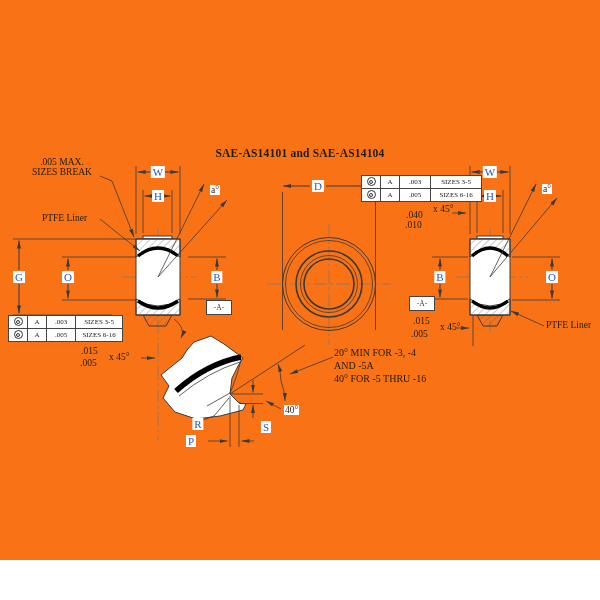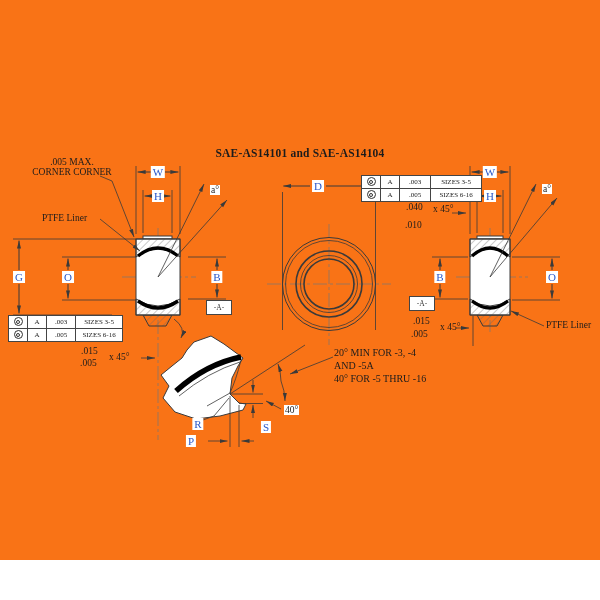--- a/index.html
+++ b/index.html
@@ -191,40 +191,40 @@
 
       <line x1="208" y1="441" x2="227.5" y2="441" stroke-width="0.8" marker-end="url(#arr)"></line>
       <line x1="254" y1="441" x2="241.5" y2="441" stroke-width="0.8" marker-end="url(#arr)"></line>
 
       <path d="M203,420 L214,416 L229,398" stroke-width="0.8"></path>
     </g>
   </svg>
 
   <div class="lbl title" style="left:150px;top:147px;width:300px;">SAE-AS14101 and SAE-AS14104</div>
 
-  <div class="lbl note" style="left:26px;top:157px;width:92px;text-align:center;">
+  <div class="lbl note" style="left:16px;top:157px;width:92px;text-align:center;">
     <div>.005 MAX.</div>
-    <div>CORNER CORNER</div>
+    <div>SIZES BREAK</div>
   </div>
   <div class="lbl note" style="left:42px;top:213px;">PTFE Liner</div>
 
   <div class="lbl dimletter" style="left:158px;top:172px;">W</div>
   <div class="lbl dimletter" style="left:158px;top:196px;">H</div>
   <div class="lbl angletxt plain" style="left:215px;top:190px;">a°</div>
   <div class="lbl dimletter" style="left:19px;top:277px;">G</div>
   <div class="lbl dimletter" style="left:68px;top:277px;">O</div>
   <div class="lbl dimletter" style="left:217px;top:277px;">B</div>
   <div class="datumbox" style="left:206px;top:300px;width:24px;height:13px;">-A-</div>
 
   <div class="lbl chamtxt" style="left:81px;top:346px;">.015</div>
   <div class="lbl chamtxt" style="left:80px;top:358px;">.005</div>
   <div class="lbl chamtxt" style="left:109px;top:352px;">x 45°</div>
 
   <div class="lbl dimletter" style="left:318px;top:186px;">D</div>
-  <div class="lbl chamtxt" style="left:406px;top:202px;">.040</div>
+  <div class="lbl chamtxt" style="left:406px;top:210px;">.040</div>
   <div class="lbl chamtxt" style="left:405px;top:220px;">.010</div>
   <div class="lbl chamtxt" style="left:433px;top:204px;">x 45°</div>
 
   <div class="lbl dimletter" style="left:490px;top:172px;">W</div>
   <div class="lbl dimletter" style="left:490px;top:196px;">H</div>
   <div class="lbl angletxt plain" style="left:547px;top:189px;">a°</div>
   <div class="lbl dimletter" style="left:440px;top:277px;">B</div>
   <div class="lbl dimletter" style="left:552px;top:277px;">O</div>
   <div class="datumbox" style="left:409px;top:296px;width:24px;height:13px;">-A-</div>
   <div class="lbl chamtxt" style="left:413px;top:316px;">.015</div>

